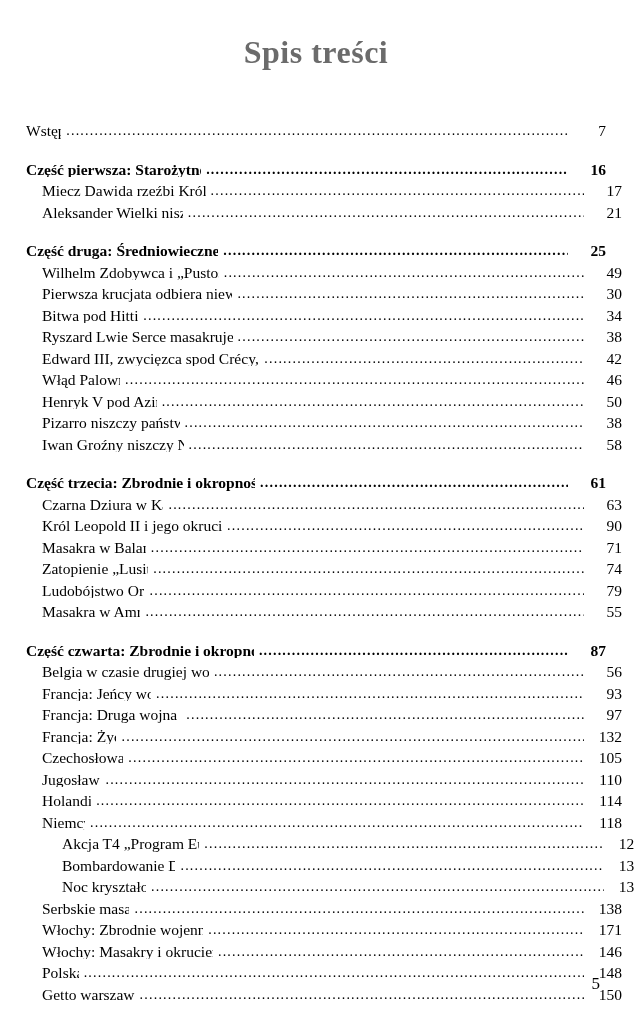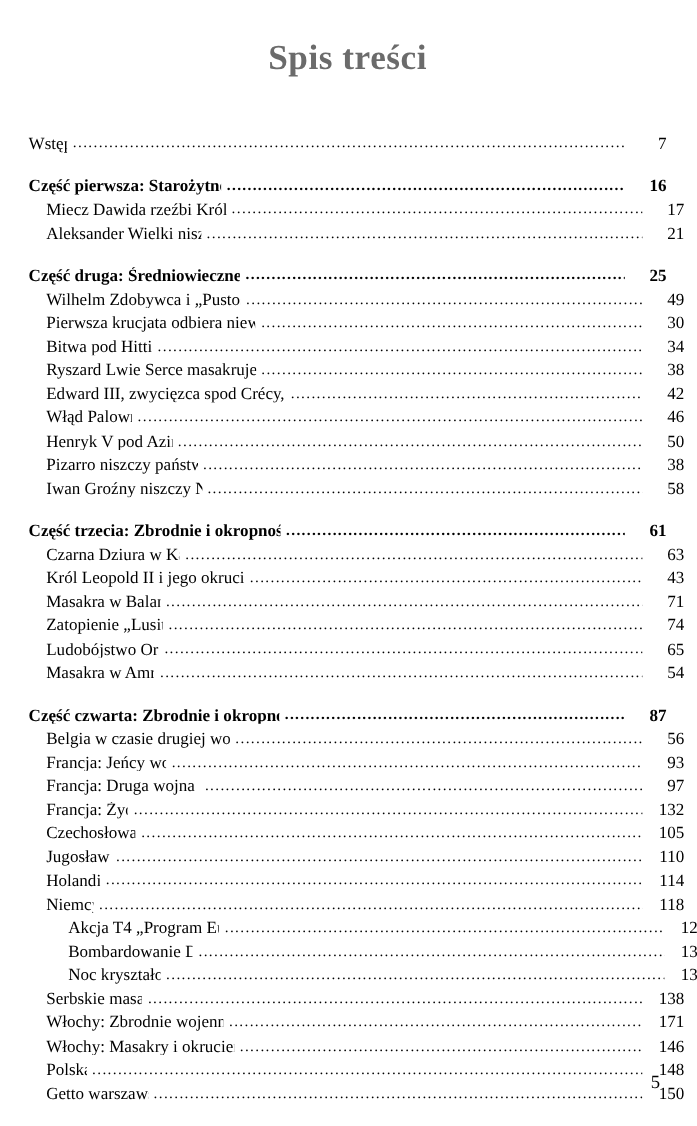--- a/index.html
+++ b/index.html
@@ -182,41 +182,41 @@
         <span class="page-no">61</span>
       </div>
       <div class="entry row lvl-sub">
         <span class="label">Czarna Dziura w Kalkucie</span>
         <span class="dots">........................................................................................................................</span>
         <span class="page-no">63</span>
       </div>
       <div class="entry row lvl-sub">
         <span class="label">Król Leopold II i jego okrucieństwa w Kongo</span>
         <span class="dots">........................................................................................................................</span>
-        <span class="page-no">43</span>
+        <span class="page-no">90</span>
       </div>
       <div class="entry row lvl-sub">
         <span class="label">Masakra w Balangiga</span>
         <span class="dots">........................................................................................................................</span>
         <span class="page-no">71</span>
       </div>
       <div class="entry row lvl-sub">
         <span class="label">Zatopienie  „Lusitanii”</span>
         <span class="dots">........................................................................................................................</span>
         <span class="page-no">74</span>
       </div>
       <div class="entry row lvl-sub">
         <span class="label">Ludobójstwo Ormian</span>
         <span class="dots">........................................................................................................................</span>
-        <span class="page-no">65</span>
+        <span class="page-no">79</span>
       </div>
       <div class="entry row lvl-sub">
         <span class="label">Masakra w Amritsar</span>
         <span class="dots">........................................................................................................................</span>
-        <span class="page-no">54</span>
+        <span class="page-no">55</span>
       </div>
       <div class="spacer-part"></div>
       <div class="entry row lvl-part">
         <span class="label">Część czwarta: Zbrodnie i okropności drugiej wojny światowej</span>
         <span class="dots">........................................................................................................................</span>
         <span class="page-no">87</span>
       </div>
       <div class="entry row lvl-sub">
         <span class="label">Belgia w czasie drugiej wojny światowej</span>
         <span class="dots">........................................................................................................................</span>

